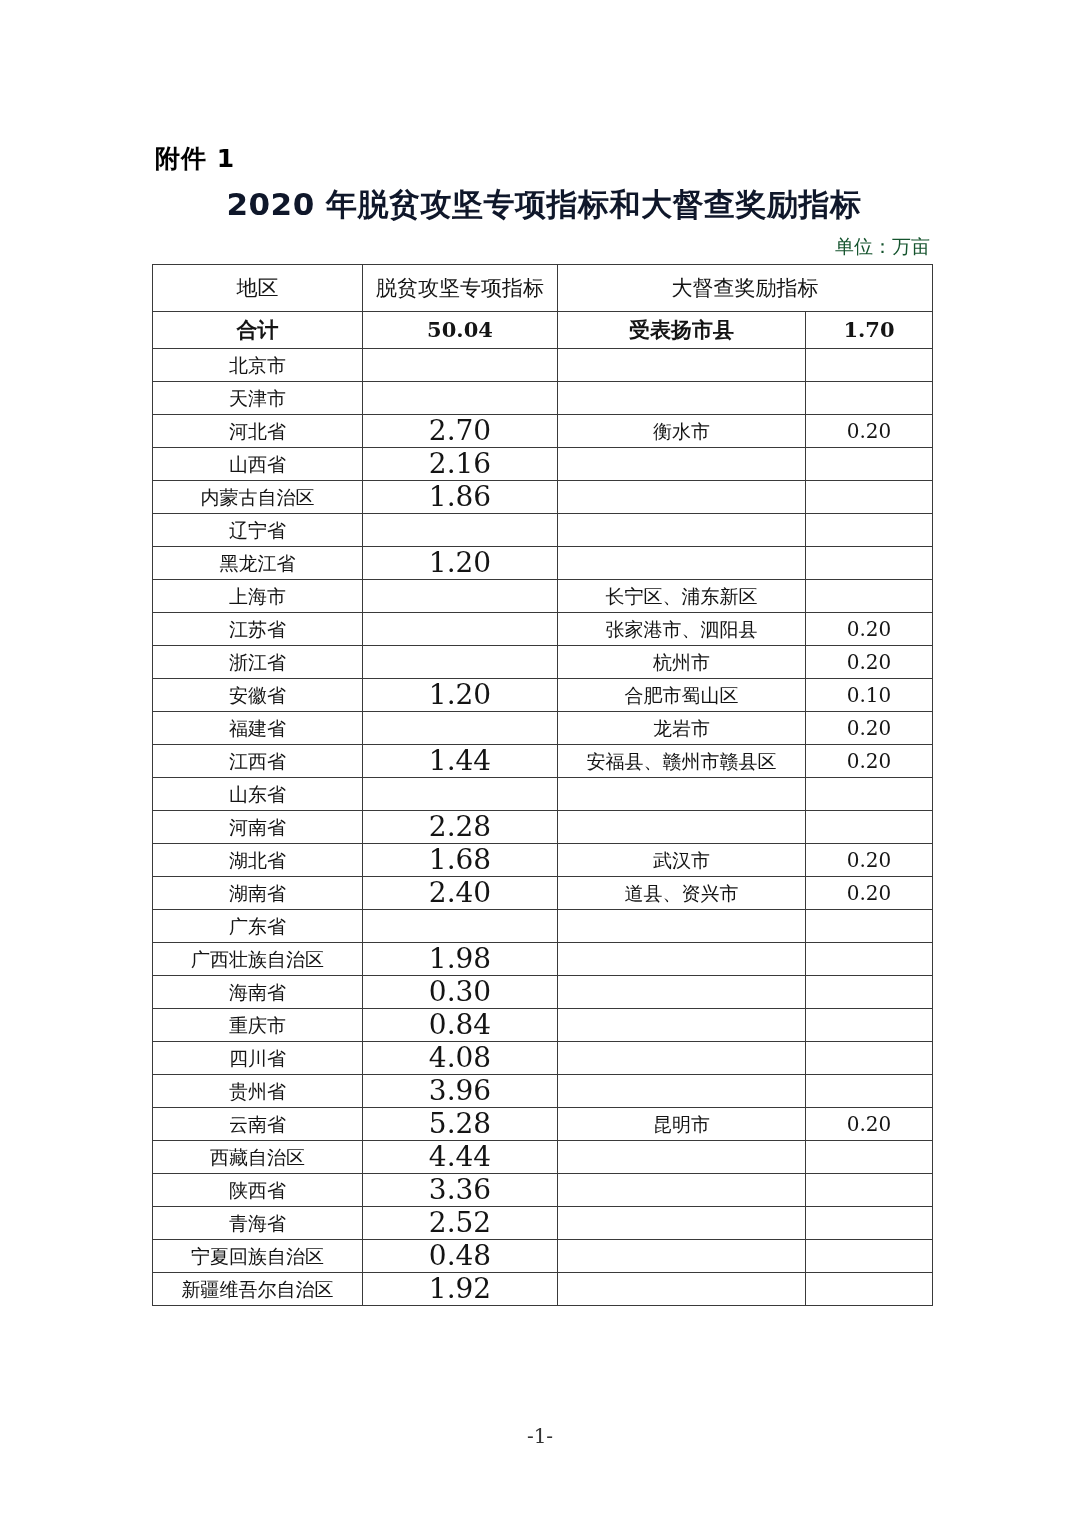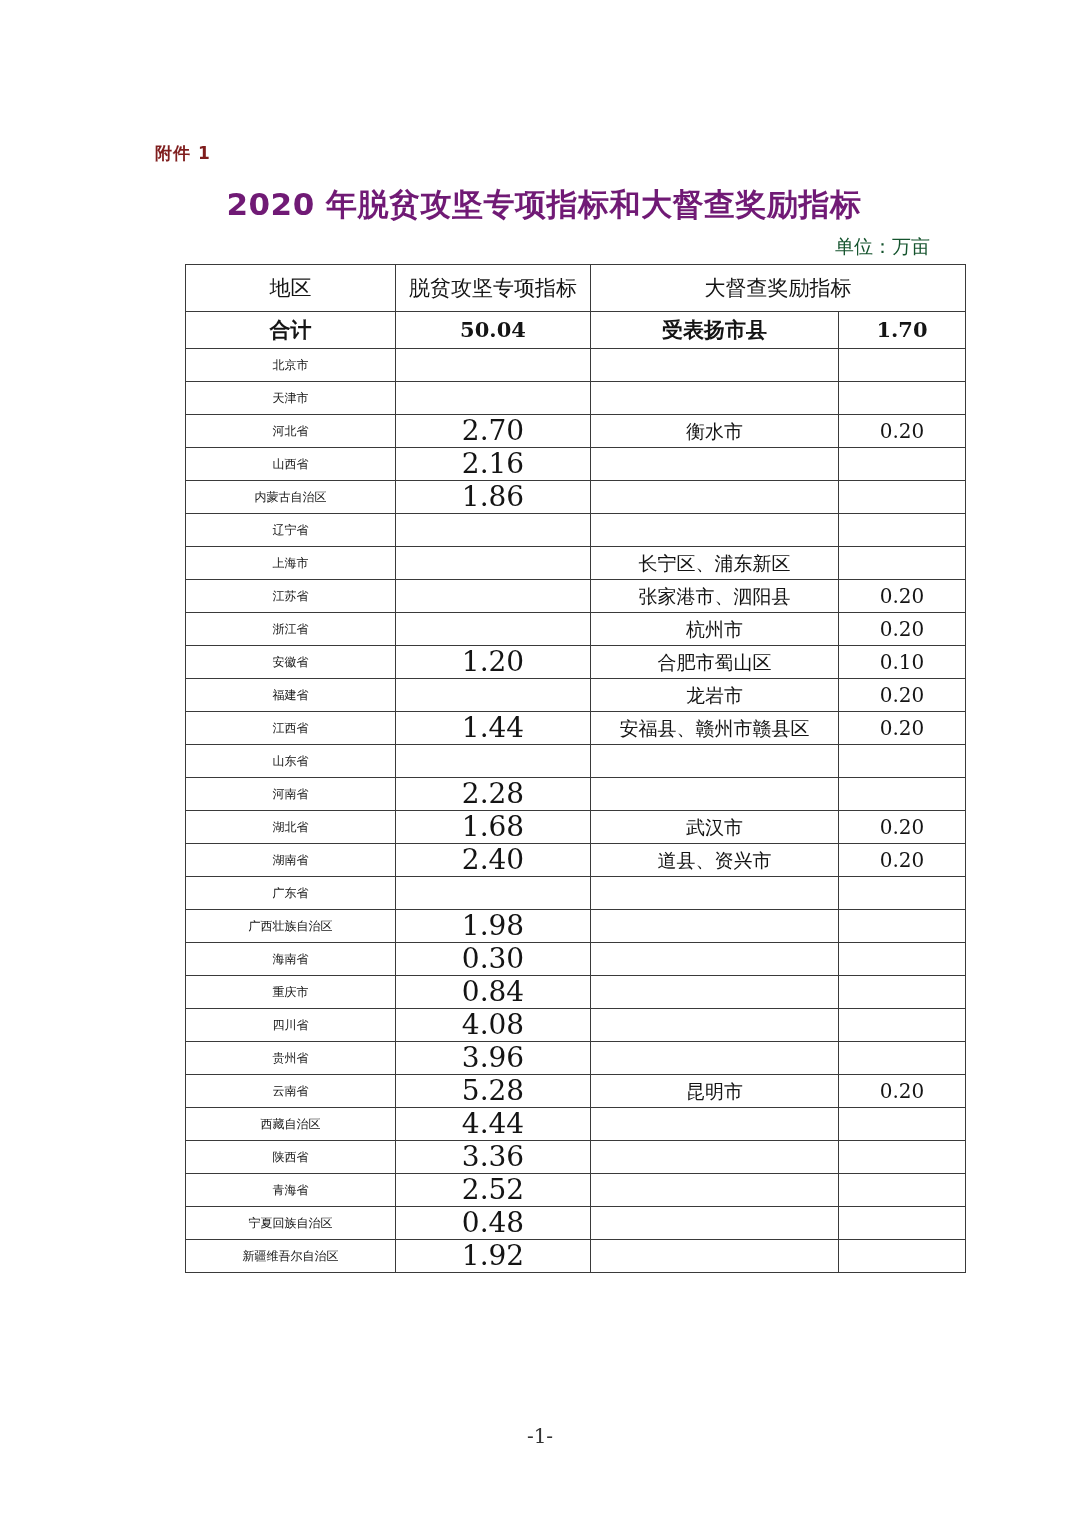--- a/index.html
+++ b/index.html
@@ -18,53 +18,52 @@
   .page {
     position: absolute;
     left: 0; top: 0;
     width: 1080px;
     height: 1527px;
   }
   .attachment-label {
     position: absolute;
     left: 155px;
     top: 142px;
-    font-size: 17px;
+    font-size: 25px;
     font-weight: 600;
     letter-spacing: 1px;
-    color: #7f1d1d;
+    color: #000000;
     white-space: nowrap;
   }
   .doc-title {
     position: absolute;
     left: 152px;
     top: 184px;
     width: 784px;
     text-align: center;
     font-size: 31px;
     font-weight: 700;
     letter-spacing: 0.5px;
-    color: #701a75;
+    color: #0f172a;
     white-space: nowrap;
   }
   .unit-label {
     position: absolute;
     right: 150px;
     top: 234px;
     font-size: 19px;
     font-family: "DejaVu Serif", "Liberation Serif", serif;
     color: #14532d;
     white-space: nowrap;
   }
   .table-wrap {
     position: absolute;
     left: 152px;
     top: 264px;
     width: 780px;
-    margin-left: 33px;
   }
   table.main-table {
     border-collapse: collapse;
     width: 780px;
     table-layout: fixed;
     font-family: "DejaVu Serif", "Liberation Serif", serif;
   }
   table.main-table td, table.main-table th {
     border: 1px solid #3a3a3a;
     text-align: center;
@@ -83,21 +82,21 @@
     height: 32px;
     font-size: 20px;
     line-height: 32px;
   }
   tr.total-row td {
     font-weight: 700;
     height: 36px;
     line-height: 36px;
     font-size: 21px;
   }
-  td.region-cell { font-size: 12px; }
+  td.region-cell { font-size: 19px; }
   td.value-cell  { font-size: 28px; }
   td.award-cell  { font-size: 19px; }
   td.award-value-cell { font-size: 20px; }
   col.c-region { width: 210px; }
   col.c-value  { width: 195px; }
   col.c-award  { width: 248px; }
   col.c-awardv { width: 127px; }
   .note {
     position: absolute;
     left: 170px;
@@ -181,20 +180,26 @@
             <td class="award-cell"></td>
             <td class="award-value-cell"></td>
           </tr>
           <tr>
             <td class="region-cell">辽宁省</td>
             <td class="value-cell"></td>
             <td class="award-cell"></td>
             <td class="award-value-cell"></td>
           </tr>
           <tr>
+            <td class="region-cell">黑龙江省</td>
+            <td class="value-cell">1.20</td>
+            <td class="award-cell"></td>
+            <td class="award-value-cell"></td>
+          </tr>
+          <tr>
             <td class="region-cell">上海市</td>
             <td class="value-cell"></td>
             <td class="award-cell">长宁区、浦东新区</td>
             <td class="award-value-cell"></td>
           </tr>
           <tr>
             <td class="region-cell">江苏省</td>
             <td class="value-cell"></td>
             <td class="award-cell">张家港市、泗阳县</td>
             <td class="award-value-cell">0.20</td>

